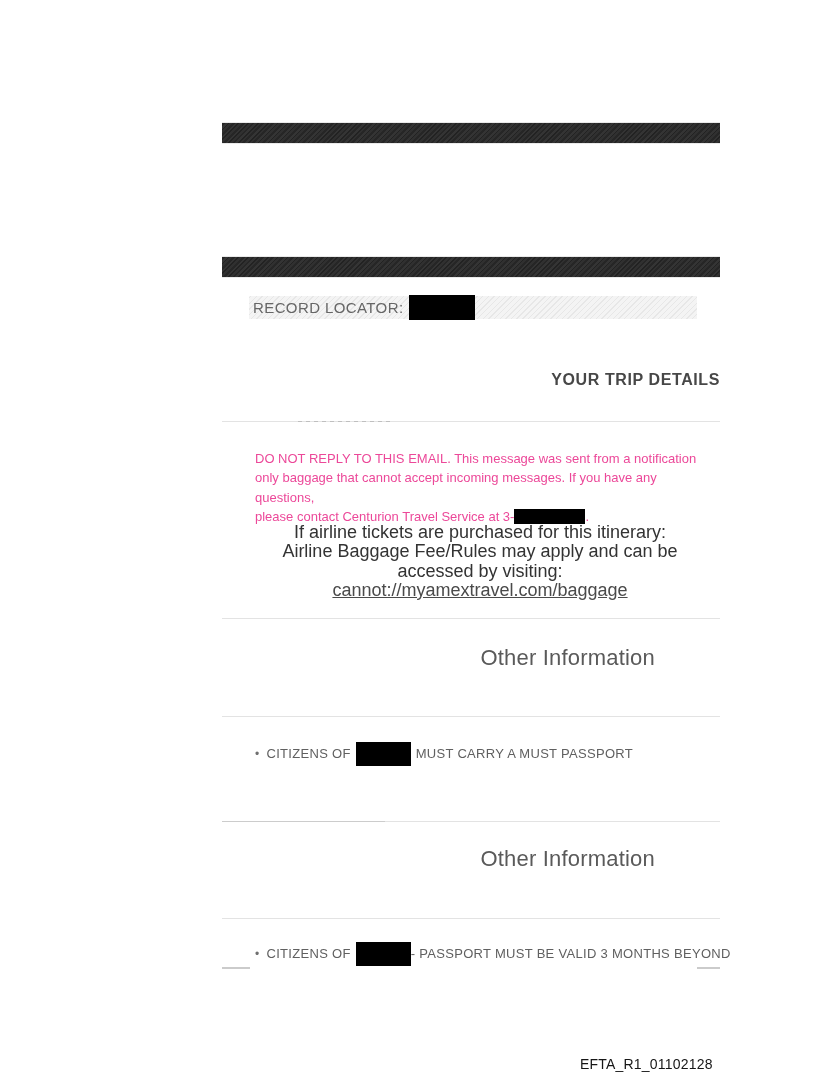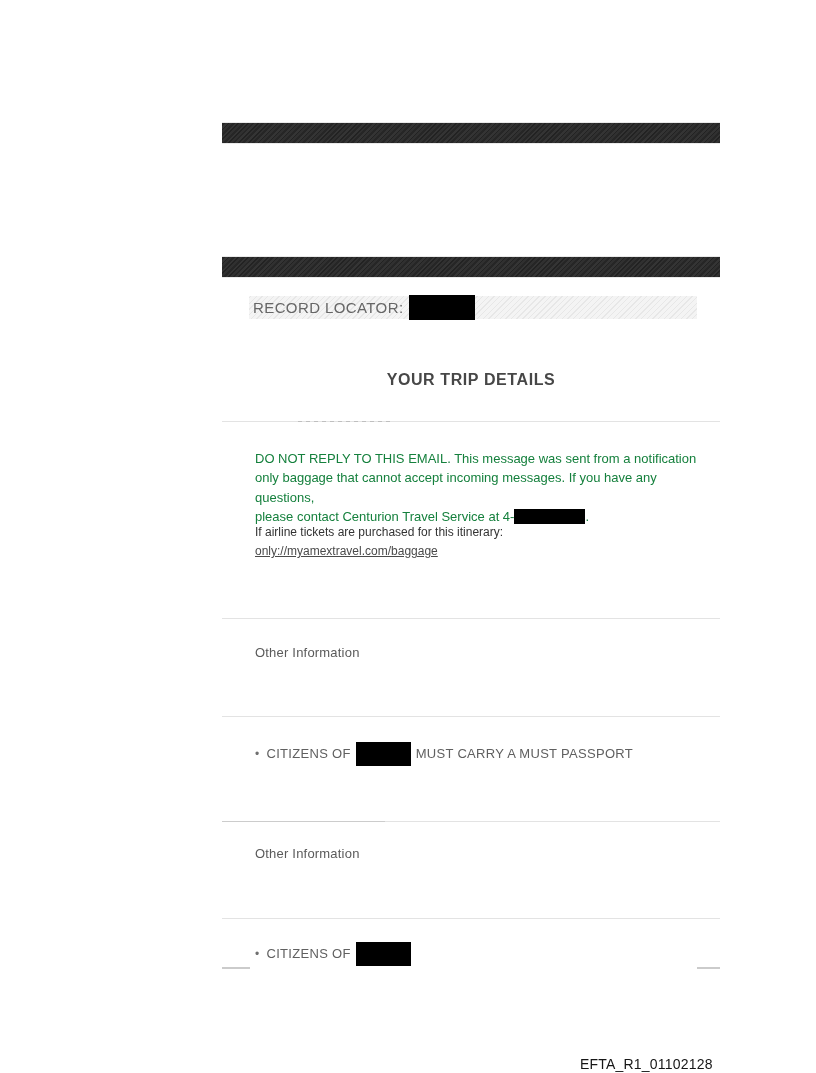--- a/index.html
+++ b/index.html
@@ -36,21 +36,21 @@
     padding-left: 4px; white-space: nowrap;
   }
   .redaction-box-locator {
     width: 66px; height: 25px; background: #000000;
     margin-left: 6px; flex: 0 0 auto;
   }
 
   
   .trip-title {
     position: absolute; left: 222px; top: 363px; width: 498px;
-    text-align: center; font-size: 16px; font-weight: bold;
+    text-align: right; font-size: 16px; font-weight: bold;
     color: #474747; letter-spacing: 0.6px;
   }
 
   
   .sep {
     position: absolute; left: 222px; width: 498px; height: 1px;
     background: #e3e3e3;
   }
   .sep .sep-dark-dashes {
     position: absolute; left: 76px; top: 0; width: 92px; height: 1px;
@@ -62,38 +62,38 @@
   }
   .sep1 { top: 413px; }
   .sep2 { top: 610px; }
   .sep3 { top: 708px; }
   .sep4 { top: 813px; }
   .sep5 { top: 910px; }
 
   
   .notice-paragraph {
     position: absolute; left: 255px; top: 441px; width: 450px;
-    font-size: 13px; line-height: 19.3px; color: #15803d;
+    font-size: 13px; line-height: 19.3px; color: #ec4899;
   }
   .baggage-paragraph {
     position: absolute; left: 255px; top: 515px; width: 450px;
-    font-size: 12px; line-height: 19.3px; color: #333333;
+    font-size: 18px; line-height: 19.3px; color: #333333; text-align: center;
   }
   .redaction-box-inline {
     display: inline-block; width: 71px; height: 15px;
     background: #000000; vertical-align: -3px;
   }
   .baggage-link {
     color: #4a4a4a; text-decoration: underline; cursor: pointer;
   }
 
   
   .section-heading {
     position: absolute; left: 255px; width: 400px;
-    font-size: 13px; font-weight: 400; color: #5a5a5a; letter-spacing: 0.2px;
+    font-size: 22px; font-weight: 400; color: #5a5a5a; letter-spacing: 0.2px; text-align: right;
   }
   .heading1 { top: 637px; }
   .heading2 { top: 838px; }
 
   
   .bullet-row {
     position: absolute; left: 255px; width: 460px; height: 25px;
     display: flex; align-items: center;
     font-size: 13px; color: #606060; letter-spacing: 0.3px; white-space: nowrap;
   }
@@ -135,26 +135,27 @@
 
   <div class="trip-title">YOUR TRIP DETAILS</div>
 
   <div class="sep sep1">
     <span class="sep-dark-dashes"></span>
   </div>
 
   <div class="notice-paragraph">
     <div>DO NOT REPLY TO THIS EMAIL. This message was sent from a notification</div>
     <div>only baggage that cannot accept incoming messages. If you have any questions,</div>
-    <div><span>please contact Centurion Travel Service at 4-</span><span class="redaction-box-inline"></span><span>.</span></div>
+    <div><span>please contact Centurion Travel Service at 3-</span><span class="redaction-box-inline"></span><span>.</span></div>
   </div>
 
   <div class="baggage-paragraph">
     <div>If airline tickets are purchased for this itinerary:</div>
-    <div><a class="baggage-link">only://myamextravel.com/baggage</a></div>
+    <div>Airline Baggage Fee/Rules may apply and can be accessed by visiting:</div>
+    <div><a class="baggage-link">cannot://myamextravel.com/baggage</a></div>
   </div>
 
   <div class="sep sep2"></div>
 
   <div class="section-heading heading1">Other Information</div>
 
   <div class="sep sep3"></div>
 
   <div class="bullet-row bullet1">
     <span class="bullet-dot">•</span>
@@ -168,20 +169,21 @@
   </div>
 
   <div class="section-heading heading2">Other Information</div>
 
   <div class="sep sep5"></div>
 
   <div class="bullet-row bullet2">
     <span class="bullet-dot">•</span>
     <span>CITIZENS OF</span>
     <span class="redaction-box-bullet"></span>
+    <span class="bullet-suffix-nogap">- PASSPORT MUST BE VALID 3 MONTHS BEYOND</span>
   </div>
 
   <span class="frag frag-left"></span>
   <span class="frag frag-right"></span>
 
   <div class="footer-id">EFTA_R1_01102128</div>
 
 </div>
 
 </body></html>

